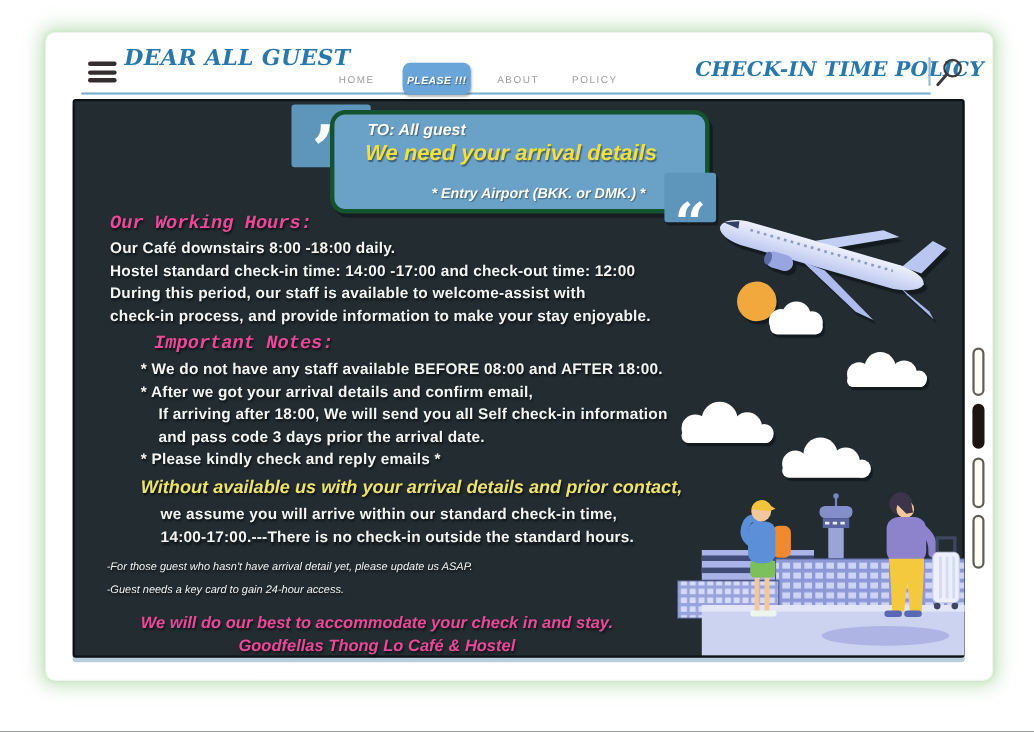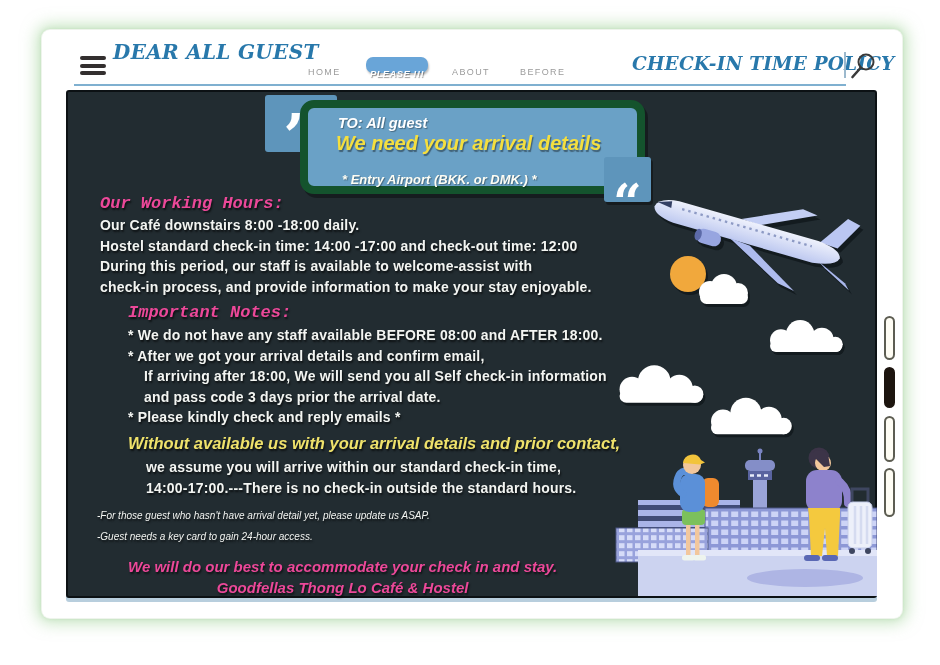--- a/index.html
+++ b/index.html
@@ -11,69 +11,69 @@
   .card{left:42px;top:30px;width:860px;height:588px;background:#fff;border-radius:8px;
         box-shadow:0 0 0 1px #eef4ec, 0 0 16px 5px rgba(150,205,140,.55), 0 0 5px rgba(140,195,135,.45);}
 
   
   .hamburger{left:80px;top:56px;width:26px;height:20px;cursor:pointer;}
   .hamburger i{display:block;height:4px;background:#332f2f;border-radius:2px;margin-bottom:3.5px;}
   .brand{left:113px;top:40px;font-family:"DejaVu Serif", serif;font-weight:bold;font-style:italic;
          font-size:20px;color:#2878ab;letter-spacing:.3px;white-space:nowrap;}
   .navitem{top:67px;font-size:9px;color:#9b9b9b;letter-spacing:1.4px;white-space:nowrap;cursor:pointer;}
   .nav-home{left:308px;} .nav-about{left:452px;} .nav-contact{left:520px;}
-  .nav-tab{left:366px;top:57px;width:62px;height:16px;background:#69a5d8;border-radius:7px;
+  .nav-tab{left:366px;top:57px;width:62px;height:29px;background:#69a5d8;border-radius:7px;
            z-index:6;text-align:center;line-height:29px;cursor:pointer;
            box-shadow:1px 2px 2px rgba(0,0,0,.25);}
   .nav-tab span{font-size:9.5px;font-weight:bold;font-style:italic;color:#fff;letter-spacing:.4px;
            text-shadow:1px 1px 1px rgba(0,0,0,.4);}
   .policy-title{left:632px;top:53px;font-family:"DejaVu Serif", serif;font-weight:bold;font-style:italic;
          font-size:18.5px;color:#2878ab;letter-spacing:.2px;white-space:nowrap;}
   .hdr-divider{left:844px;top:52px;width:2px;height:26px;background:#9cb9cd;}
   .hdr-underline{left:74px;top:84px;width:772px;height:2px;background:#7fb0d0;z-index:5;}
   .search{left:849px;top:52px;width:28px;height:28px;cursor:pointer;}
 
   
   .panel{left:66px;top:90px;width:811px;height:508px;background:#222c31;border:2px solid #0c1114;
          border-radius:3px;box-sizing:border-box;overflow:hidden;z-index:2;
          box-shadow:0 4px 0 rgba(160,190,210,.75);}
 
   
   .q-open{left:265px;top:95px;width:72px;height:57px;background:#5e95bb;border-radius:3px;z-index:3;
           color:#fff;font-family:"DejaVu Serif", serif;font-weight:bold;font-size:62px;line-height:84px;
           text-align:center;overflow:hidden;}
-  .banner{left:300px;top:100px;width:345px;height:94px;background:#6aa1c6;border:8px solid #14532d;
+  .banner{left:300px;top:100px;width:345px;height:94px;background:#6aa1c6;border:4px solid #14532d;
           border-radius:14px;z-index:4;box-sizing:border-box;box-shadow:3px 4px 0 rgba(0,0,0,.35);}
   .q-close{left:604px;top:157px;width:47px;height:45px;background:#5e95bb;border-radius:3px;z-index:5;
           color:#fff;font-family:"DejaVu Serif", serif;font-weight:bold;font-size:50px;line-height:92px;
           text-align:center;overflow:hidden;box-shadow:2px 3px 0 rgba(0,0,0,.35);}
   .b-to{margin:7px 0 0 30px;font-size:14.5px;font-weight:bold;font-style:italic;color:#fff;
         text-shadow:1px 1px 1px rgba(0,0,0,.35);}
   .b-headline{margin:1px 0 17px 28px;font-size:20px;font-weight:bold;font-style:italic;color:#f5df3e;
         text-shadow:1px 2px 1px rgba(0,0,0,.4);white-space:nowrap;}
   .b-note1{margin:3px 0 0 0;text-align:center;font-size:13px;font-weight:bold;font-style:italic;color:#fdfdf4;
         text-shadow:1px 1px 1px rgba(0,0,0,.35);}
-  .b-note2{margin:1px 0 0 34px;text-align:left;font-size:13px;font-weight:bold;font-style:italic;color:#fdfdf4;
+  .b-note2{margin:1px 0 0 34px;text-align:center;font-size:13px;font-weight:bold;font-style:italic;color:#fdfdf4;
         text-shadow:1px 1px 1px rgba(0,0,0,.35);}
 
   
   .ptext{color:#f3f5f2;font-weight:bold;font-size:14px;line-height:20.5px;letter-spacing:.2px;
          text-shadow:1px 2px 2px rgba(0,0,0,.65);z-index:5;white-space:nowrap;}
   .hyellow{color:#ec4899;font-weight:bold;font-style:italic;font-size:17px;
          text-shadow:1px 2px 2px rgba(0,0,0,.65);z-index:5;white-space:nowrap;font-family:Liberation Mono, monospace;}
   .warnyellow{color:#efe26b;font-weight:bold;font-style:italic;font-size:16.5px;
          text-shadow:1px 2px 2px rgba(0,0,0,.65);z-index:5;white-space:nowrap;}
   .ital{color:#f2f4f1;font-style:italic;font-weight:normal;font-size:10px;line-height:20.5px;
          text-shadow:1px 2px 2px rgba(0,0,0,.6);z-index:5;white-space:nowrap;}
   .closing{color:#ec4899;font-weight:bold;font-style:italic;font-size:15px;line-height:21px;
          text-shadow:1px 2px 2px rgba(0,0,0,.6);z-index:5;white-space:nowrap;text-align:center;}
   .ind{padding-left:16px;}
 
   .wh-head{left:100px;top:194px;} .wh-lines{left:100px;top:215px;}
-  .in-head{left:128px;top:303px;} .in-lines{left:128px;top:325px;}
+  .in-head{left:140px;top:303px;} .in-lines{left:128px;top:325px;}
   .wo-head{left:128px;top:434px;} .wo-lines{left:146px;top:457px;}
   .rm-lines{left:97px;top:506px;} .cl-lines{left:128px;top:556px;}
 
   
   .illus{z-index:4;pointer-events:none;}
   .plane{left:645px;top:178px;width:215px;height:118px;overflow:visible;
          filter:drop-shadow(3px 4px 0 rgba(4,9,13,.5));}
   .suncloud{left:662px;top:250px;width:90px;height:62px;filter:drop-shadow(2px 3px 0 rgba(4,9,13,.5));}
   .cloud{filter:drop-shadow(2px 3px 0 rgba(4,9,13,.5));}
   .cloud1{left:760px;top:315px;width:92px;height:42px;}
@@ -97,21 +97,21 @@
     <i></i>
     <i></i>
   </div>
 <div class="abs brand">DEAR ALL GUEST</div>
 
 <div class="abs navitem nav-home">HOME</div>
 <div class="abs nav-tab">
   <span>PLEASE !!!</span>
 </div>
 <div class="abs navitem nav-about">ABOUT</div>
-<div class="abs navitem nav-contact">BEFORE</div>
+<div class="abs navitem nav-contact">POLICY</div>
 
 <div class="abs policy-title">CHECK-IN TIME POLICY</div>
 <div class="abs hdr-divider"></div>
 <div class="abs search">
   <svg width="28" height="28" viewBox="0 0 28 28">
     <circle cx="17" cy="10" r="7.5" fill="none" stroke="#3a3a3a" stroke-width="2"></circle>
     <line x1="11.5" y1="16" x2="3.5" y2="25" stroke="#3a3a3a" stroke-width="2.6" stroke-linecap="round"></line>
   </svg>
 </div>
 <div class="abs hdr-underline"></div>

